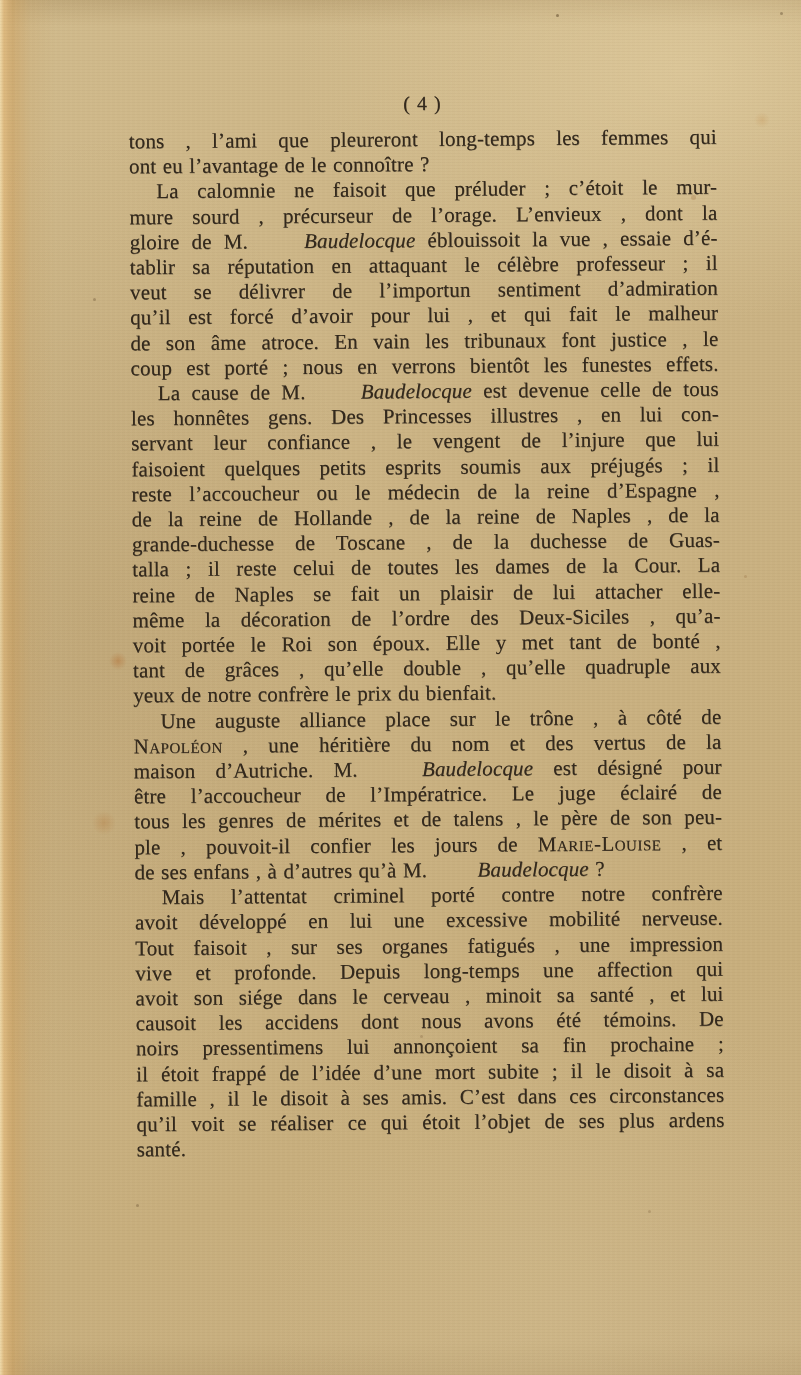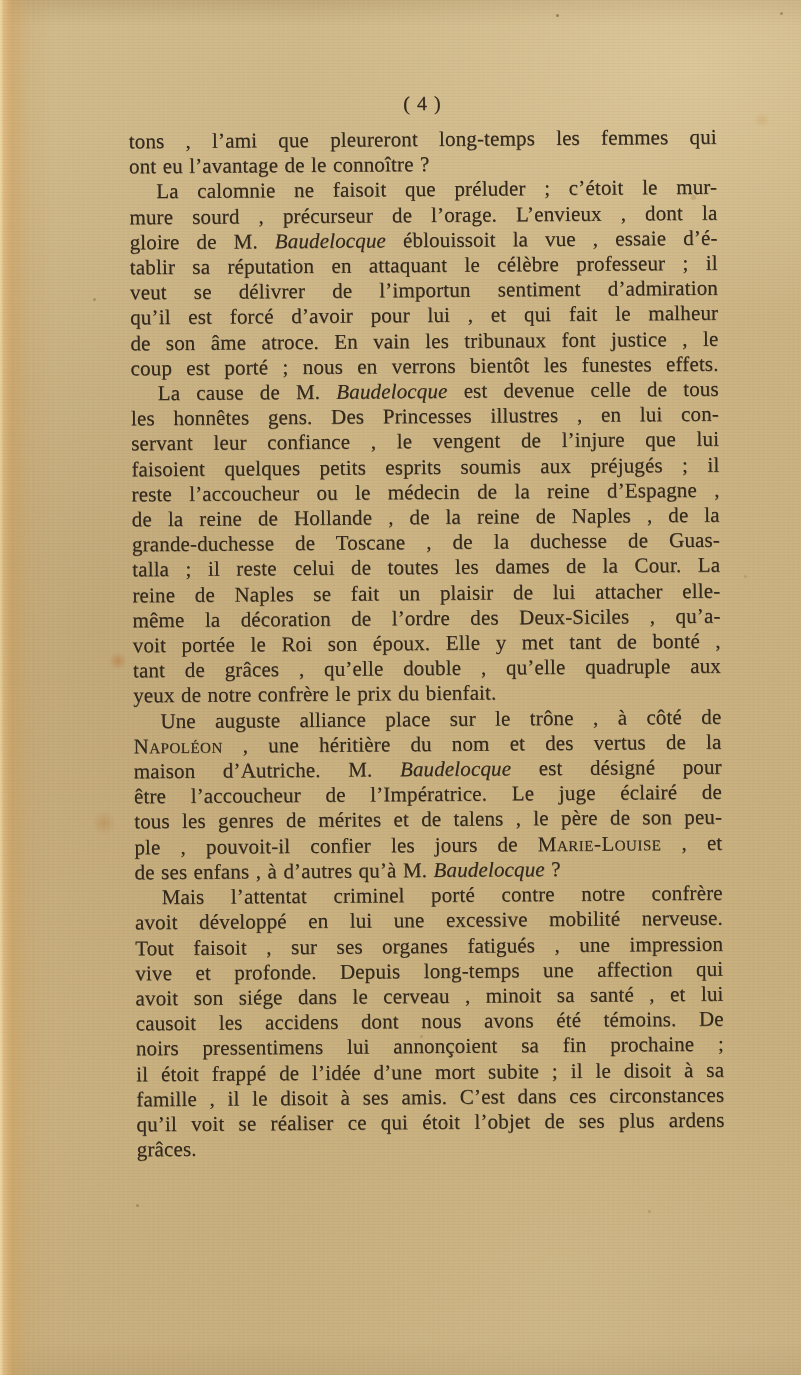--- a/index.html
+++ b/index.html
@@ -85,21 +85,21 @@
     word-spacing: 1px;
     text-shadow: 0.3px 0.4px 0.5px rgba(48,38,26,0.55);
   }
   .line {
     text-align: justify;
     text-align-last: left;
     text-justify: inter-word;
   }
   .line.fill { text-align-last: justify; }
   .line.indent { text-indent: 27px; }
-  .seg-italic { font-style: italic; }
+  .seg-italic { font-style: italic; margin-left: 44px; }
   .seg-smallcaps { font-variant: small-caps; letter-spacing: 0.5px; font-family: Liberation Serif, serif; }
 </style>
 </head>
 <body>
 
 <div class="scan">
   <div class="paper"></div>
   <div class="texture"></div>
   <div class="specks"></div>
   <div class="content">
@@ -138,16 +138,16 @@
         <div class="line indent fill"><span class="seg-normal">Mais l’attentat criminel porté contre notre confrère</span></div>
         <div class="line fill"><span class="seg-normal">avoit développé en lui une excessive mobilité nerveuse.</span></div>
         <div class="line fill"><span class="seg-normal">Tout faisoit , sur ses organes fatigués , une impression</span></div>
         <div class="line fill"><span class="seg-normal">vive et profonde. Depuis long-temps une affection qui</span></div>
         <div class="line fill"><span class="seg-normal">avoit son siége dans le cerveau , minoit sa santé , et lui</span></div>
         <div class="line fill"><span class="seg-normal">causoit les accidens dont nous avons été témoins. De</span></div>
         <div class="line fill"><span class="seg-normal">noirs pressentimens lui annonçoient sa fin prochaine ;</span></div>
         <div class="line fill"><span class="seg-normal">il étoit frappé de l’idée d’une mort subite ; il le disoit à sa</span></div>
         <div class="line fill"><span class="seg-normal">famille , il le disoit à ses amis. C’est dans ces circonstances</span></div>
         <div class="line fill"><span class="seg-normal">qu’il voit se réaliser ce qui étoit l’objet de ses plus ardens</span></div>
-        <div class="line"><span class="seg-normal">grâces.</span></div>
+        <div class="line"><span class="seg-normal">santé.</span></div>
       </div>
   </div>
 </div>
 
 </body></html>

